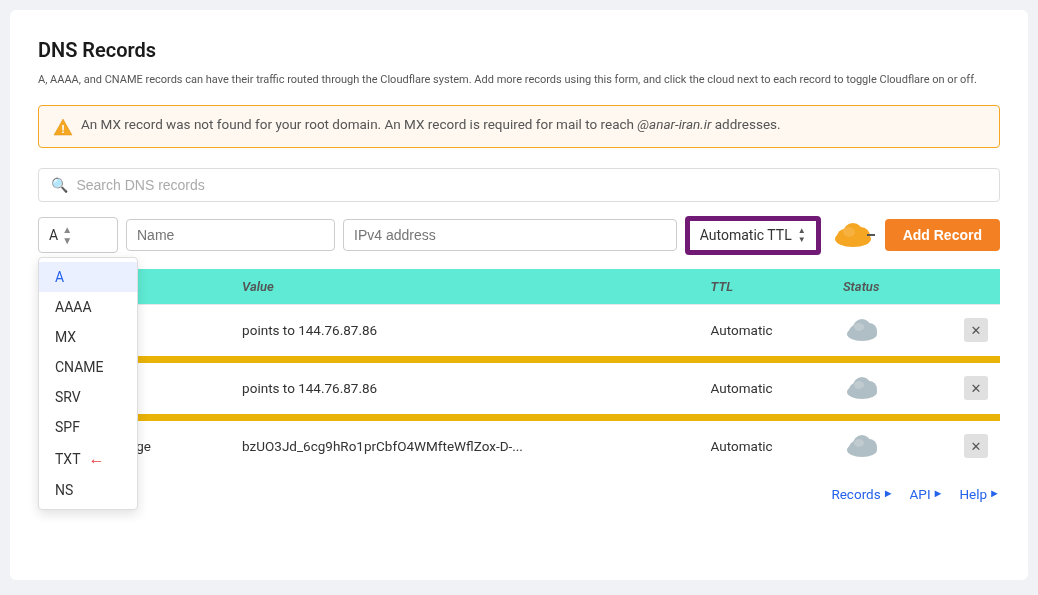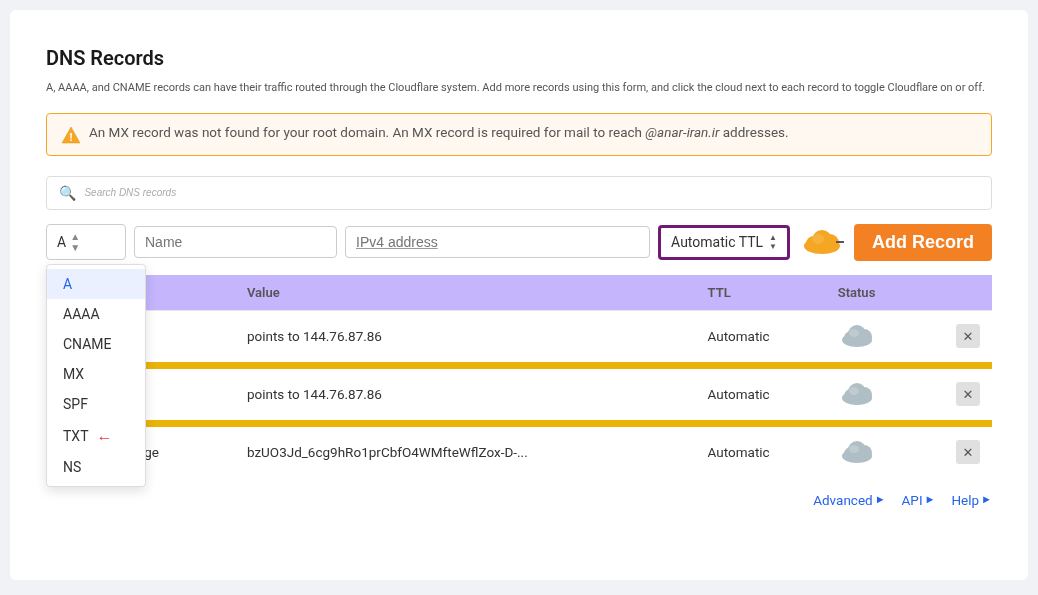--- a/index.html
+++ b/index.html
@@ -6,21 +6,21 @@
     body {
       font-family: -apple-system, BlinkMacSystemFont, "Segoe UI", Roboto, Arial, sans-serif;
       font-size: 14px;
       color: #333;
       background: #f0f2f5;
     }
     .page-container {
       background: #fff;
       margin: 10px;
       border-radius: 6px;
-      padding: 36px;
+      padding: 28px;
       min-height: 570px;
       position: relative;
     }
     .page-title {
       font-size: 20px;
       font-weight: 600;
       margin-bottom: 10px;
       color: #1a1a1a;
     }
     .description {
@@ -57,23 +57,22 @@
       gap: 8px;
     }
     .search-icon {
       color: #999;
       font-size: 14px;
     }
     .search-input {
       border: none;
       outline: none;
       width: 100%;
-      font-size: 10px;
+      font-size: 14px;
       color: #737373;
-      font-style: italic;
     }
     .search-input::placeholder { color: #aaa; }
     .add-record-bar {
       display: flex;
       align-items: center;
       gap: 8px;
       margin-bottom: 0;
       position: relative;
     }
     .type-select {
@@ -95,25 +94,25 @@
     .name-input, .value-input {
       border: 1px solid #ccc;
       border-radius: 4px;
       padding: 7px 10px;
       font-size: 14px;
       color: #999;
       outline: none;
       flex: 1;
     }
     .name-input { flex: 1.2; }
-    .value-input { flex: 2; text-decoration: underline; }
+    .value-input { flex: 2; }
     .ttl-select {
       display: flex;
       align-items: center;
-      border: 3px solid #701a75;
+      border: 5px solid #701a75;
       border-radius: 4px;
       padding: 6px 10px;
       background: #fff;
       cursor: pointer;
       min-width: 130px;
       font-size: 14px;
       gap: 6px;
       justify-content: space-between;
     }
     .ttl-arrows {
@@ -130,21 +129,21 @@
       display: flex;
       align-items: center;
       gap: 0;
     }
     .add-record-btn {
       background: #f48024;
       color: #fff;
       border: none;
       border-radius: 4px;
       padding: 8px 18px;
-      font-size: 18px;
+      font-size: 14px;
       font-weight: 600;
       cursor: pointer;
       white-space: nowrap;
     }
 
     
     .dropdown-menu {
       position: absolute;
       top: 40px;
       left: 0;
@@ -175,25 +174,26 @@
 
     
     .dns-table {
       width: 100%;
       border-collapse: collapse;
       margin-top: 14px;
     }
     .dns-table th {
       text-align: left;
       padding: 10px 12px;
-      background: #c4b5fd;
+      background: #5eead4;
       font-weight: 600;
       font-size: 13px;
       color: #555;
       border-bottom: 1px solid #e5e7eb;
+      font-style: italic;
     }
     .dns-table td {
       padding: 12px 12px;
       border-bottom: 7px solid #eab308;
       font-size: 13.5px;
       color: #333;
       vertical-align: middle;
     }
     .dns-table tr:last-child td { border-bottom: none; }
     .delete-btn {
@@ -267,24 +267,27 @@
       </div>
 
       <div class="dropdown-menu">
         <div class="dropdown-item selected">
             <span>A</span>
           </div>
         <div class="dropdown-item">
             <span>AAAA</span>
           </div>
         <div class="dropdown-item">
+            <span>MX</span>
+          </div>
+        <div class="dropdown-item">
             <span>CNAME</span>
           </div>
         <div class="dropdown-item">
-            <span>MX</span>
+            <span>SRV</span>
           </div>
         <div class="dropdown-item">
             <span>SPF</span>
           </div>
         <div class="dropdown-item">
           <span>TXT</span>
           <span class="dropdown-arrow">←</span>
         </div>
         <div class="dropdown-item">
             <span>NS</span>
@@ -381,21 +384,21 @@
         <div class="action-col">
           <button class="delete-btn">✕</button>
         </div>
       </td>
     </tr>
       </tbody>
   </table>
 
   <div class="footer-links">
     <a class="footer-link">
-      <span>Advanced</span>
+      <span>Records</span>
       <span class="footer-link-arrow">►</span>
     </a>
     <a class="footer-link">
       <span>API</span>
       <span class="footer-link-arrow">►</span>
     </a>
     <a class="footer-link">
       <span>Help</span>
       <span class="footer-link-arrow">►</span>
     </a>

